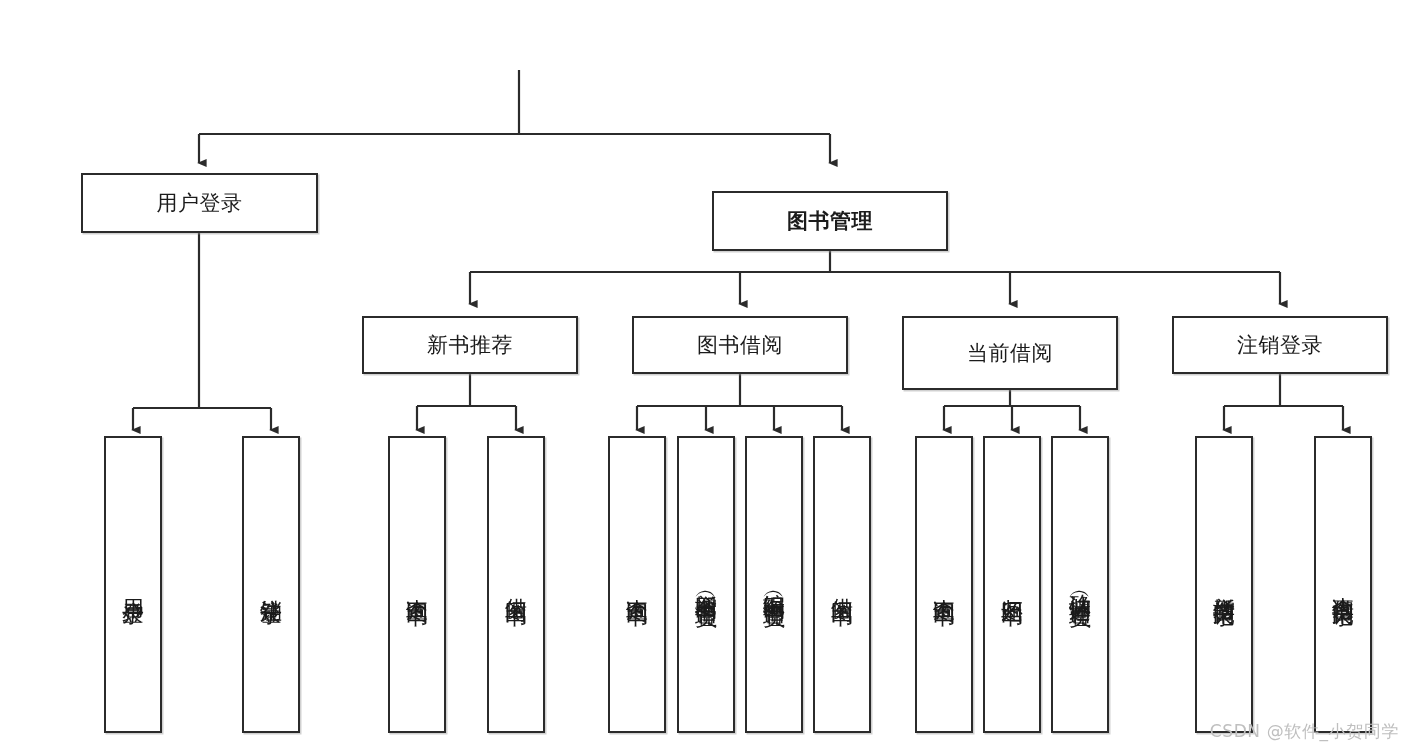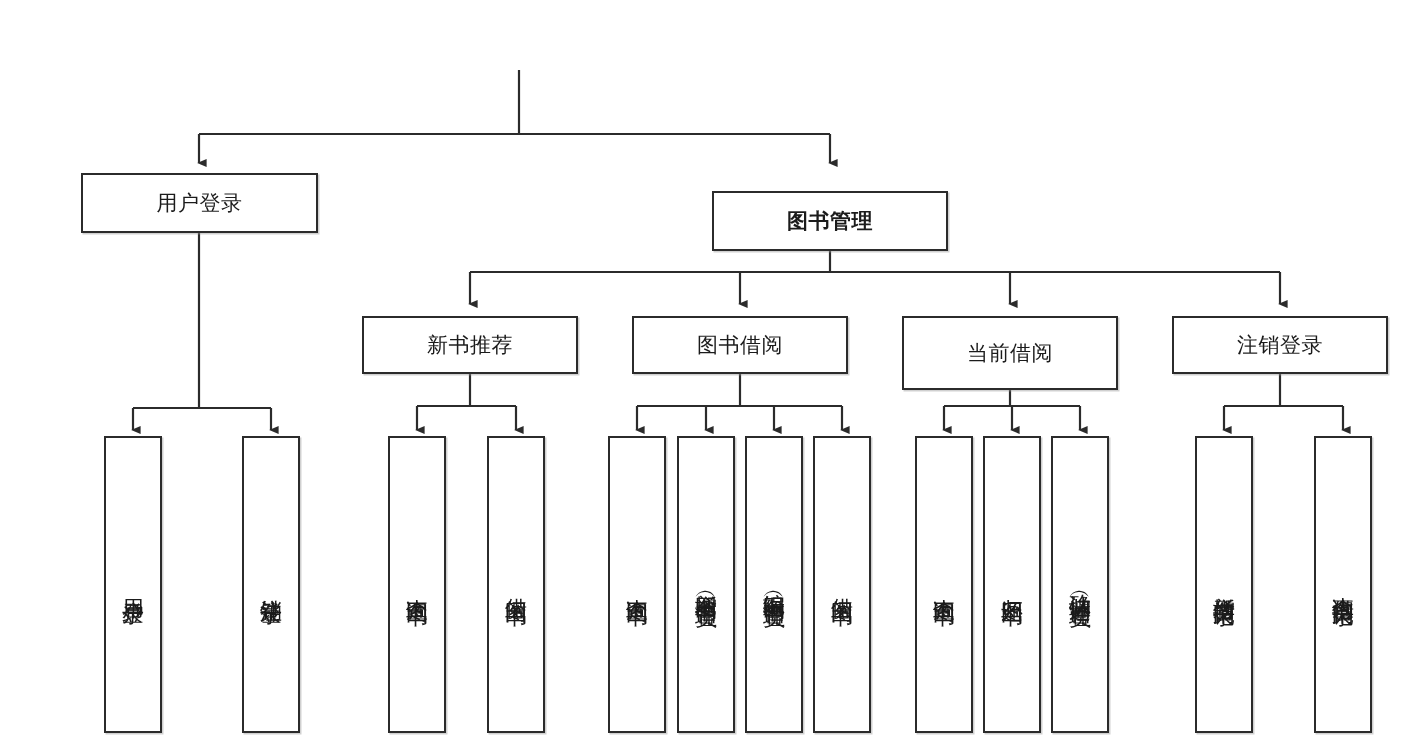--- a/index.html
+++ b/index.html
@@ -201,14 +201,15 @@
   </div>
 
   <div class="node vertical" style="left:1195px; top:436px; width:58px; height:297px;">
     <span class="label">新增借阅记录</span>
   </div>
 
   <div class="node vertical" style="left:1314px; top:436px; width:58px; height:297px;">
     <span class="label">查询借阅记录</span>
   </div>
 
+  <div class="watermark">CSDN @软件_小贺同学</div>
 
 </div>
 
 </body></html>

